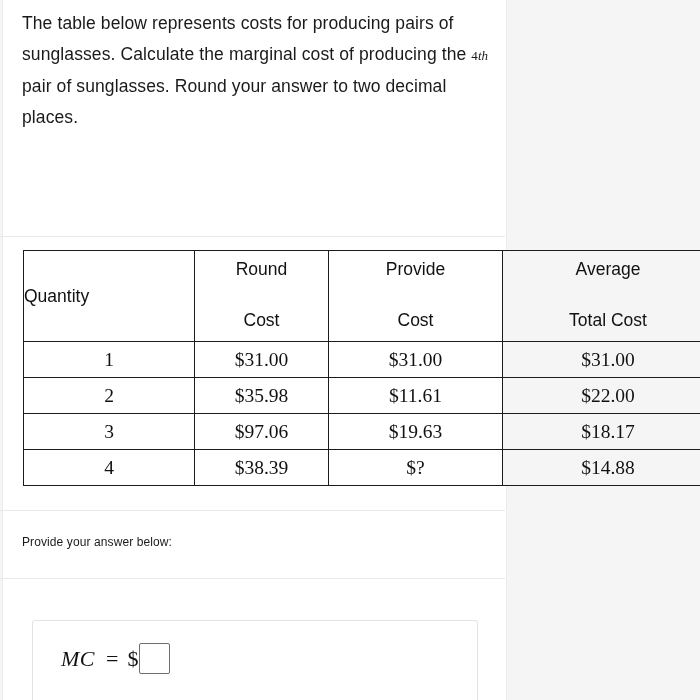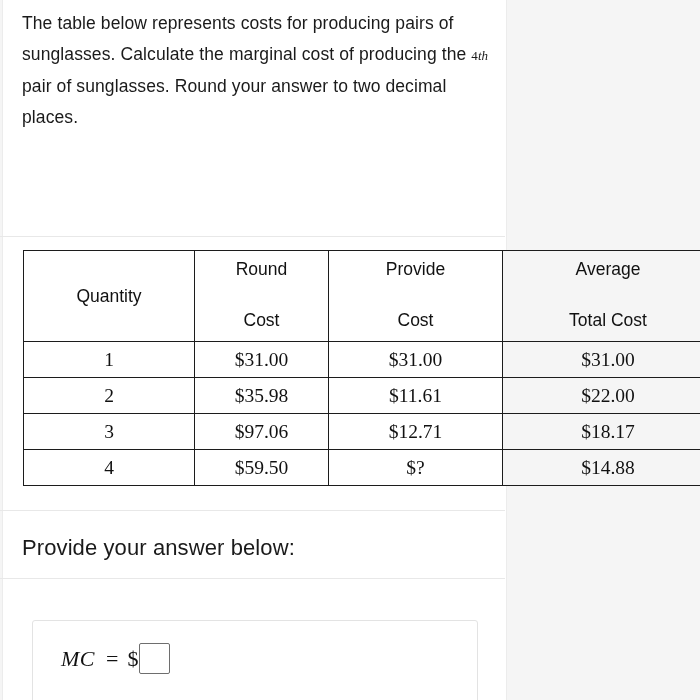--- a/index.html
+++ b/index.html
@@ -118,30 +118,29 @@
     flex-direction: column;
     justify-content: space-between;
     height: 100%;
     padding: 8px 0 10px 0;
     box-sizing: border-box;
   }
   .hdr-stack .line { display: block; }
   .hdr-single {
     display: flex;
     align-items: center;
-    justify-content: center;
     height: 100%;
   }
 
   
   .answer-label {
     position: absolute;
     left: 22px;
     top: 535px;
-    font-size: 22px;
+    font-size: 12px;
     color: #1a1a1a;
     letter-spacing: 0.1px;
   }
 
   
   .answer-panel {
     position: absolute;
     left: 32px;
     top: 620px;
     width: 446px;
@@ -245,26 +244,26 @@
       </tr>
       <tr>
         <td>2</td>
         <td>$35.98</td>
         <td>$11.61</td>
         <td class="over-gray">$22.00</td>
       </tr>
       <tr>
         <td>3</td>
         <td>$97.06</td>
-        <td>$12.71</td>
+        <td>$19.63</td>
         <td class="over-gray">$18.17</td>
       </tr>
       <tr>
         <td>4</td>
-        <td>$59.50</td>
+        <td>$38.39</td>
         <td>$?</td>
         <td class="over-gray">$14.88</td>
       </tr>
     </tbody>
   </table>
 </div>
 
 <div class="answer-label">Provide your answer below:</div>
 
 <div class="answer-panel">

